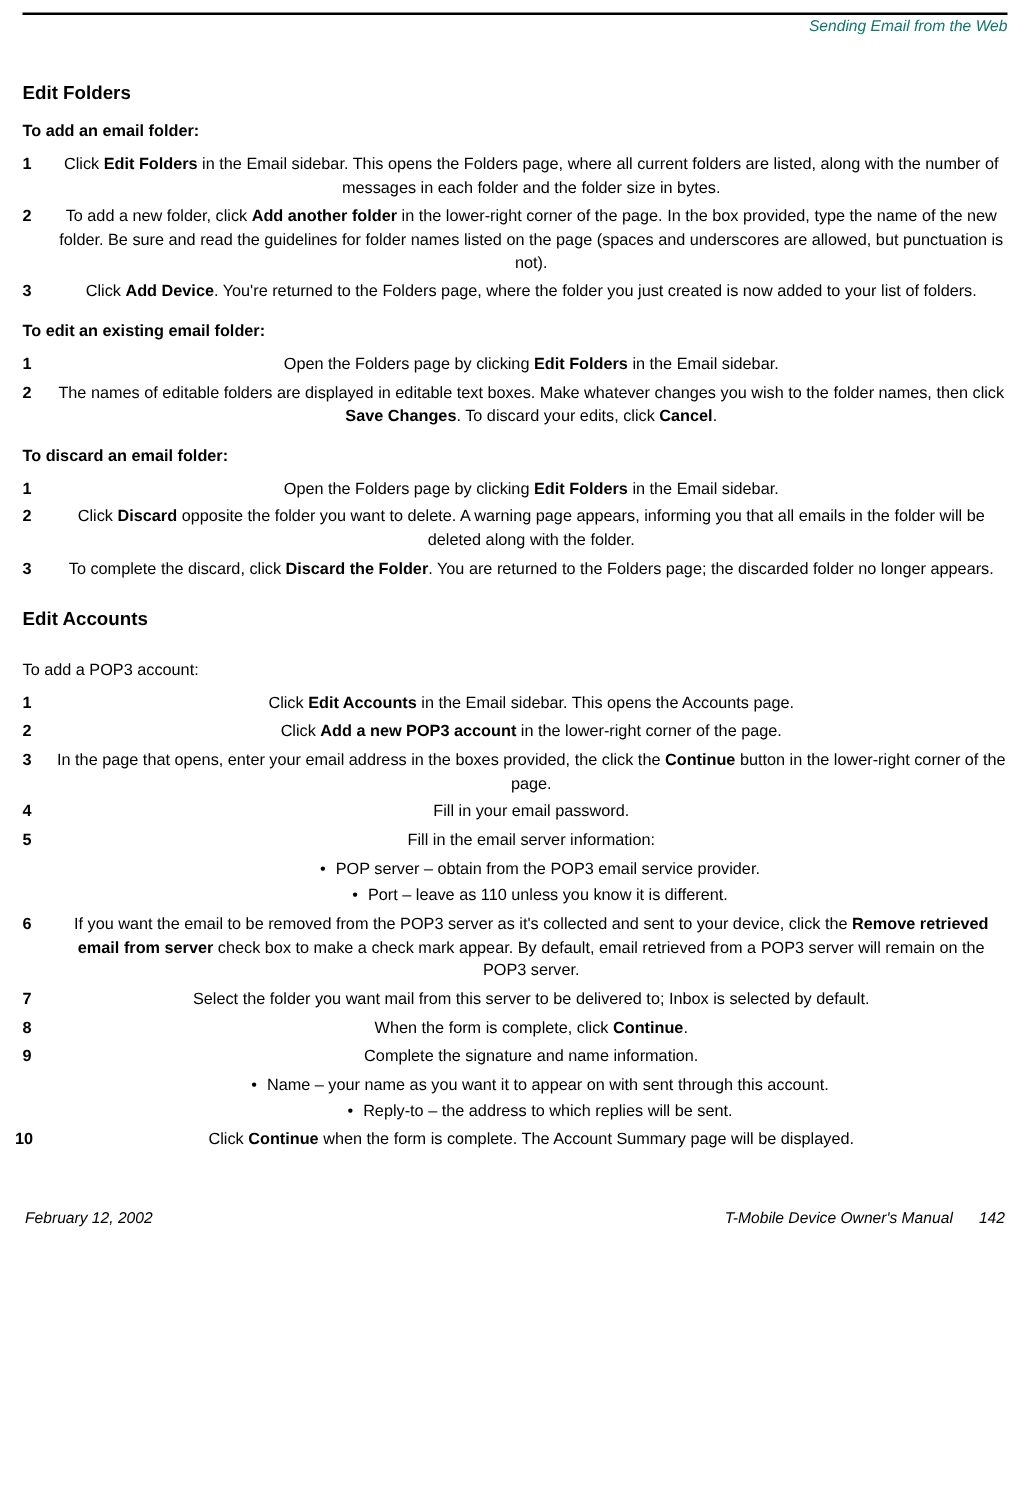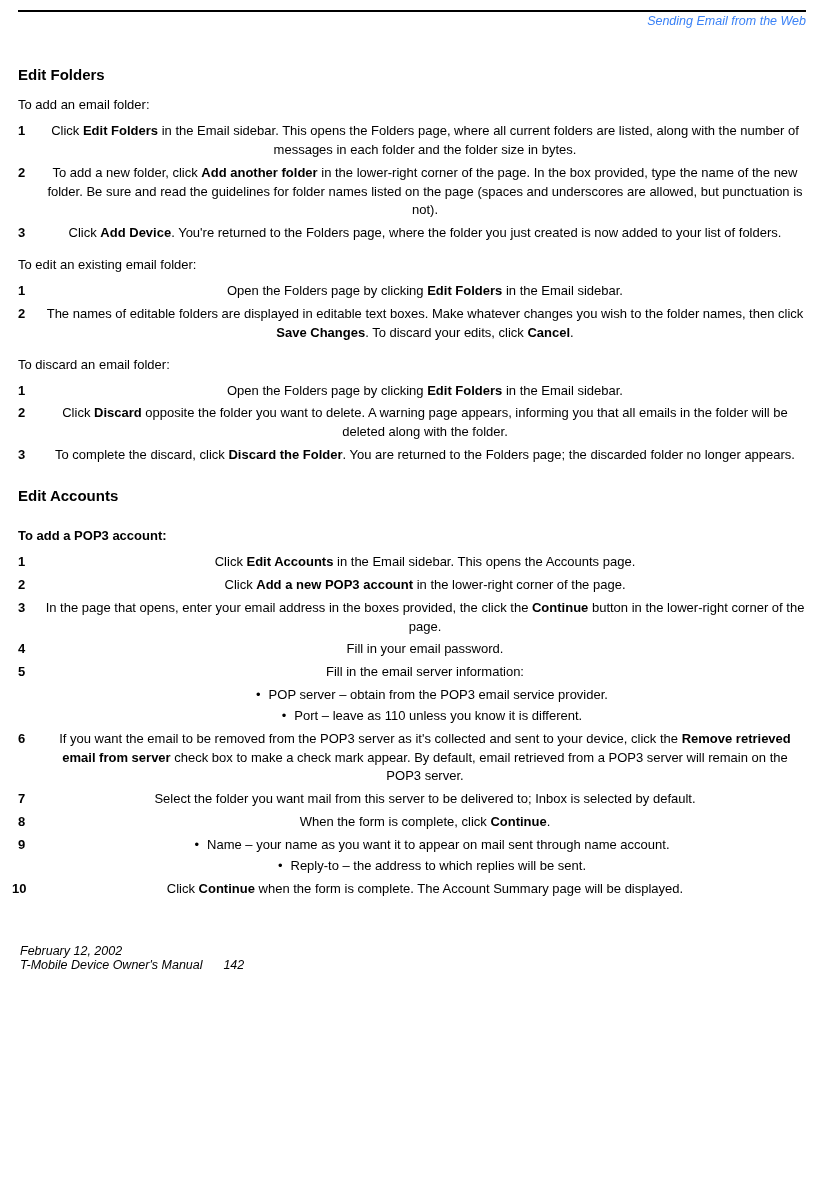--- a/index.html
+++ b/index.html
@@ -15,36 +15,36 @@
     box-sizing: border-box;
   }
   .header-line {
     border-top: 2px solid #000;
     margin-bottom: 2px;
   }
   .header-right {
     text-align: right;
     font-size: 12.5px;
     font-style: italic;
-    color: #3b82f6;
+    color: #0f766e;
     margin-bottom: 38px;
   }
   h2.section {
     font-size: 15px;
     font-weight: bold;
     margin: 0 0 14px 0;
   }
   .subhead {
     font-size: 13px;
-    font-weight: normal;
+    font-weight: bold;
     margin: 10px 0 10px 0;
   }
   .subhead-plain {
     font-size: 13px;
-    font-weight: bold;
+    font-weight: normal;
     margin: 24px 0 10px 0;
   }
   ol.steps {
     list-style: none;
     padding: 0;
     margin: 0 0 14px 0;
     counter-reset: step;
   }
   ol.steps > li {
     counter-increment: step;
@@ -79,21 +79,20 @@
     content: "•";
     margin-right: 8px;
   }
   .footer {
     display: flex;
     justify-content: space-between;
     font-size: 12.5px;
     font-style: italic;
     margin-top: 46px;
     padding: 0 2px;
-    flex-direction: column;
   }
   .footer .right {
     font-style: italic;
   }
   b { font-weight: bold; }
 </style>
 </head>
 <body>
 
 <div class="page">
@@ -133,23 +132,23 @@
     <li><span>Fill in your email password.</span></li>
     <li><span>Fill in the email server information:</span>
       <div class="bullets">
         <div>POP server – obtain from the POP3 email service provider.</div>
         <div>Port – leave as 110 unless you know it is different.</div>
       </div>
     </li>
     <li><span>If you want the email to be removed from the POP3 server as it's collected and sent to your device, click the </span><b>Remove retrieved email from server</b><span> check box to make a check mark appear. By default, email retrieved from a POP3 server will remain on the POP3 server.</span></li>
     <li><span>Select the folder you want mail from this server to be delivered to; Inbox is selected by default.</span></li>
     <li><span>When the form is complete, click </span><b>Continue</b><span>.</span></li>
-    <li>
+    <li><span>Complete the signature and name information.</span>
       <div class="bullets">
-        <div>Name – your name as you want it to appear on mail sent through name account.</div>
+        <div>Name – your name as you want it to appear on with sent through this account.</div>
         <div>Reply-to – the address to which replies will be sent.</div>
       </div>
     </li>
     <li class="two-digit"><span>Click </span><b>Continue</b><span> when the form is complete. The Account Summary page will be displayed.</span></li>
   </ol>
 
   <div class="footer">
     <span>February 12, 2002</span>
     <span class="right">
       <span>T-Mobile Device Owner's Manual</span>&nbsp;&nbsp;&nbsp;&nbsp;&nbsp;&nbsp;<span>142</span>

